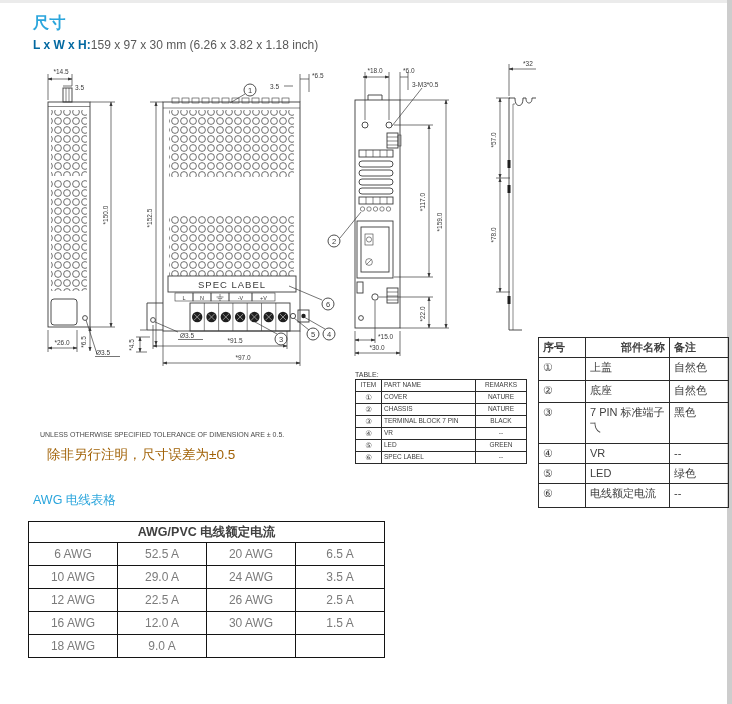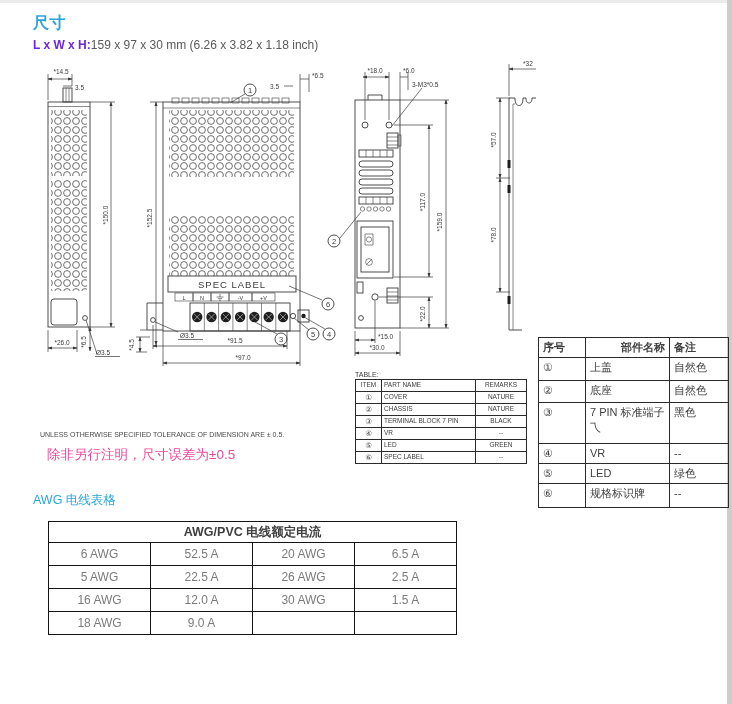--- a/index.html
+++ b/index.html
@@ -7,21 +7,21 @@
     width:732px;height:704px;position:relative;background:#ffffff;
     font-family:"Liberation Sans",sans-serif;overflow:hidden;color:#3d3d3d;
   }
   .abs{position:absolute;}
   
   .top-strip{left:0;top:0;width:732px;height:3px;background:#ebebeb;}
   .right-strip{right:0;top:0;width:5px;height:704px;background:#cdcdcd;}
   
   .sec-title{font-size:16px;font-weight:bold;color:#2aa5dc;letter-spacing:.5px;}
   .size-line{font-size:12px;color:#595959;}
-  .size-line b{color:#6d28d9;}
+  .size-line b{color:#0369a1;}
   
   svg text{font-family:"Liberation Sans",sans-serif;font-size:6.5px;fill:#3a3a3a;}
   svg .ln{stroke:#3a3a3a;fill:none;stroke-width:0.9;}
   svg .thin{stroke:#3a3a3a;fill:none;stroke-width:0.6;}
   svg .dim{stroke:#3a3a3a;fill:none;stroke-width:0.7;}
   svg .callout-txt{font-size:7.5px;}
   svg .spec-txt{font-size:9.5px;letter-spacing:1px;}
   svg .term-txt{font-size:5.5px;}
   
   table{border-collapse:collapse;}
@@ -33,27 +33,27 @@
   .tbl-en .c-rem{width:46px;text-align:center;}
   .tbl-en-cap{font-size:7px;color:#3c3c3c;margin-bottom:1px;}
   
   .tbl-zh{width:169px;font-size:11px;color:#3f3f3f;table-layout:fixed;}
   .tbl-zh td{border:1px solid #2a2a2a;padding:2px 4px;vertical-align:top;line-height:1.35;}
   .tbl-zh tr.hdr td{font-weight:bold;}
   .tbl-zh .c0{width:38px;}
   .tbl-zh .c1{width:75px;text-align:right;}
   .tbl-zh .c2{width:50px;}
   
-  .tbl-awg{width:409px;font-size:12px;color:#7b7b7b;table-layout:fixed;margin-left:20px;}
+  .tbl-awg{width:357px;font-size:12px;color:#7b7b7b;table-layout:fixed;}
   .tbl-awg td,.tbl-awg th{border:1.2px solid #141414;text-align:center;}
   .tbl-awg th{height:18px;font-size:12.5px;color:#3f3f3f;font-weight:bold;}
   .tbl-awg td{height:20px;}
   .awg-c0{width:72px;border-radius:9px;}.awg-c1{width:92px;}.awg-c2{width:91px;}.awg-c3{width:102px;}
   .note-en{font-size:7px;color:#4a4a4a;}
-  .note-zh{font-size:13.5px;color:#ec4899;}
+  .note-zh{font-size:13.5px;color:#a16207;}
   .awg-title{font-size:12.5px;font-weight:normal;color:#2aa5dc;}
 </style>
 </head>
 <body>
 
 <div class="abs top-strip"></div>
 <div class="abs right-strip"></div>
 
 <div class="abs sec-title" style="left:33px;top:13px;">尺寸</div>
 <div class="abs size-line" style="left:33px;top:38px;"><b>L x W x H:</b><span>159 x 97 x 30 mm (6.26 x 3.82 x 1.18 inch)</span></div>
@@ -405,21 +405,21 @@
         <td>VR</td>
         <td>--</td>
       </tr>
   <tr style="height:20px;">
         <td>⑤</td>
         <td>LED</td>
         <td>绿色</td>
       </tr>
   <tr style="height:24px;">
         <td>⑥</td>
-        <td>规格标识牌</td>
+        <td>电线额定电流</td>
         <td>--</td>
       </tr>
 </tbody>
   </table>
 
 <div class="abs note-en" style="left:40px;top:431px;">UNLESS OTHERWISE SPECIFIED TOLERANCE OF DIMENSION ARE ± 0.5.</div>
 <div class="abs note-zh" style="left:47px;top:446px;">除非另行注明，尺寸误差为±0.5</div>
 
 <div class="abs awg-title" style="left:33px;top:492px;">AWG 电线表格</div>
 <table class="abs tbl-awg" style="left:28px;top:521px;">
@@ -427,21 +427,27 @@
       <tr>
     <th colspan="4">AWG/PVC 电线额定电流</th>
   </tr>
   <tr>
         <td class="awg-c0">6 AWG</td>
         <td class="awg-c1">52.5 A</td>
         <td class="awg-c2">20 AWG</td>
         <td class="awg-c3">6.5 A</td>
       </tr>
   <tr>
-        <td>5 AWG</td>
+        <td>10 AWG</td>
+        <td>29.0 A</td>
+        <td>24 AWG</td>
+        <td>3.5 A</td>
+      </tr>
+  <tr>
+        <td>12 AWG</td>
         <td>22.5 A</td>
         <td>26 AWG</td>
         <td>2.5 A</td>
       </tr>
   <tr>
         <td>16 AWG</td>
         <td>12.0 A</td>
         <td>30 AWG</td>
         <td>1.5 A</td>
       </tr>

